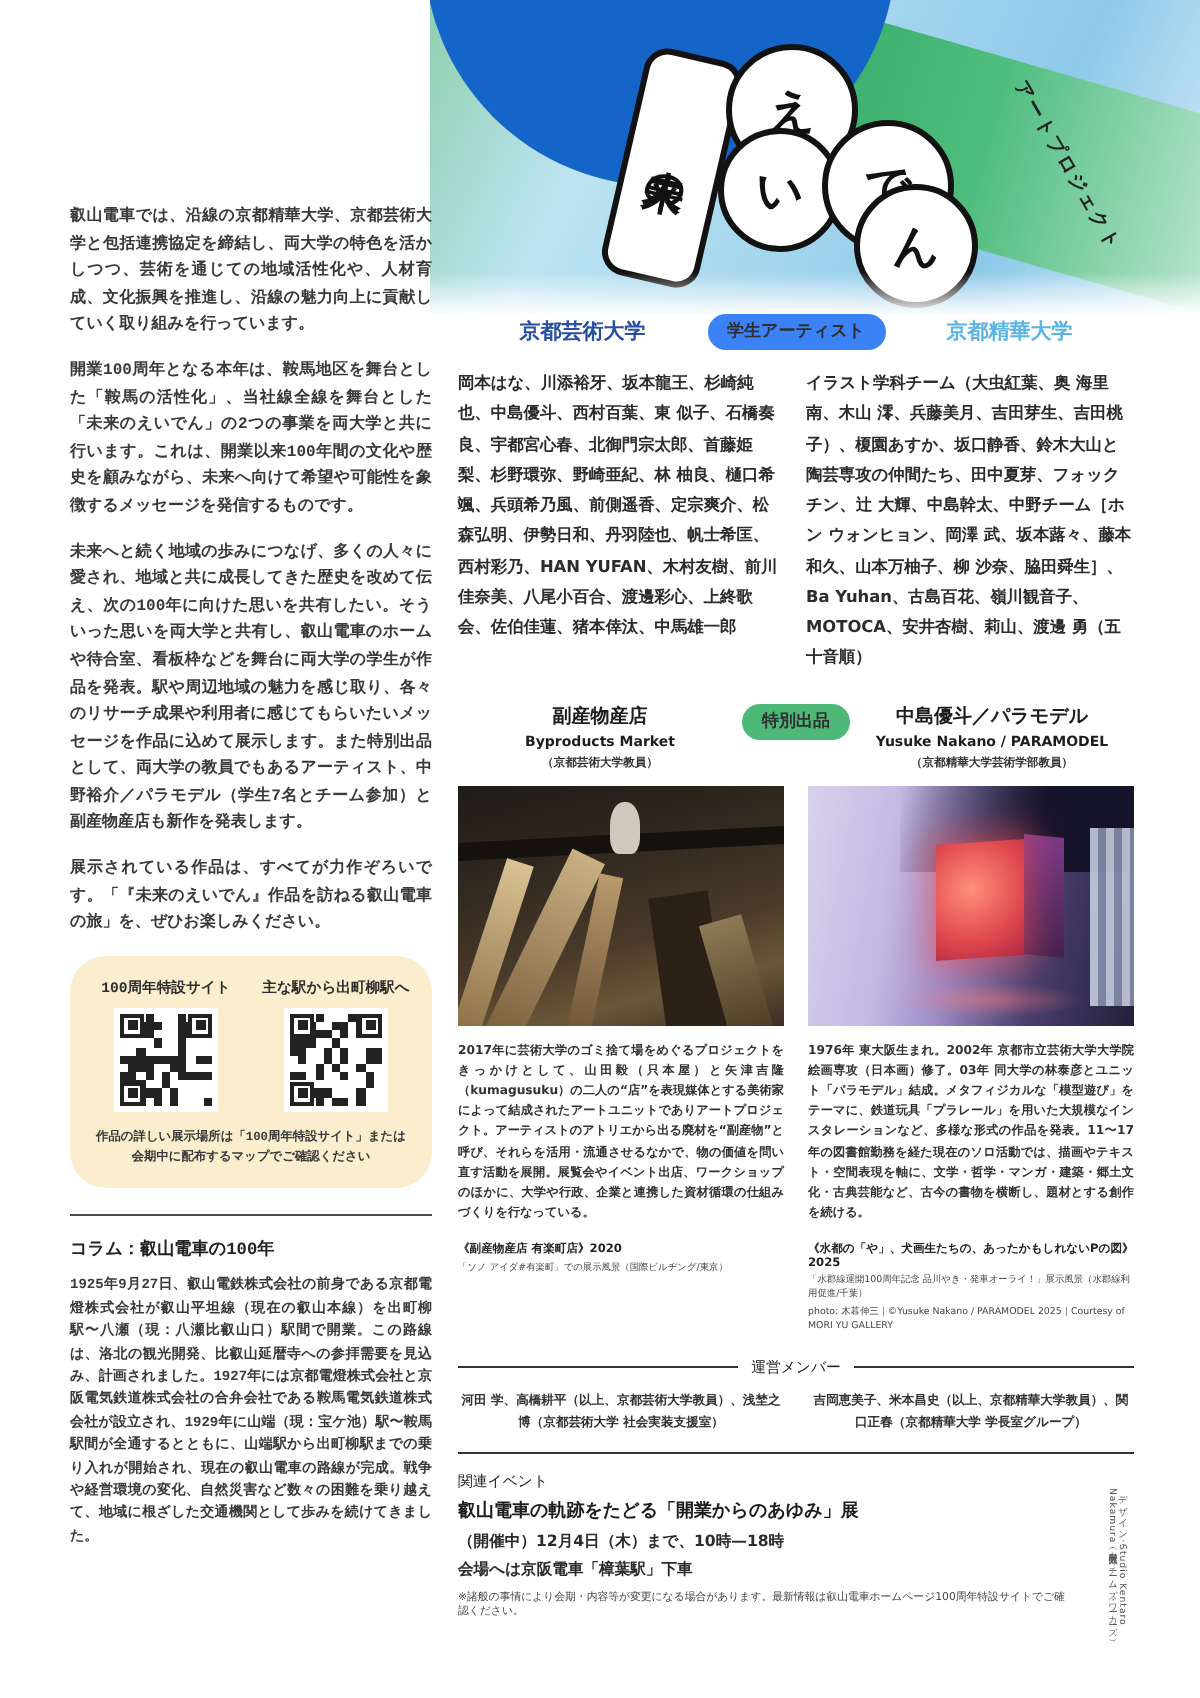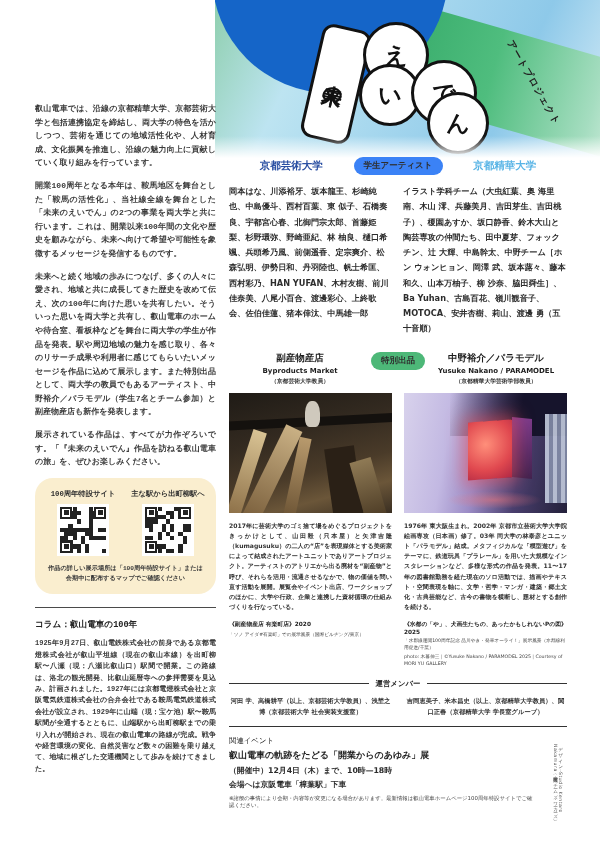--- a/index.html
+++ b/index.html
@@ -91,21 +91,21 @@
 
   .bios{display:flex;gap:12px;margin-top:8px;}
   .bio{width:163px;font-size:6.1px;line-height:1.68;text-align:justify;color:#333;font-weight:600;}
   .caps{display:flex;gap:12px;margin-top:7px;}
   .cap{width:163px;}
   .cap-l1{font-size:5.8px;font-weight:bold;color:#222;}
   .cap-l2{font-size:4.7px;margin-top:2px;color:#444;line-height:1.5;}
 
   .members-divider{display:flex;align-items:center;gap:7px;margin-top:12px;}
   .mline{flex:1;border-top:1px solid #333;}
-  .mlabel{font-size:7.4px;font-weight:bold;color:#222;}
+  .mlabel{font-size:7.4px;font-weight:normal;color:#222;}
   .members-row{display:flex;gap:12px;margin-top:6px;}
   .member{width:163px;text-align:center;font-size:6.3px;line-height:1.85;font-weight:600;color:#333;}
   .full-divider{border:none;border-top:1px solid #333;margin:8px 0 0;}
 
   .events{margin-top:9px;padding-right:30px;}
   .ev-label{font-size:7.4px;font-weight:normal;color:#222;}
   .ev-title{font-size:9px;font-weight:bold;color:#1d1d1d;margin-top:3px;}
   .ev-line{font-size:7.8px;font-weight:600;color:#2c2c2c;margin-top:3px;}
   .ev-note{font-size:5.4px;color:#444;margin-top:5px;}
 
@@ -424,21 +424,21 @@
     </div>
 
     <div class="special-header">
       <div class="sp-col">
         <div class="sp-name">副産物産店</div>
         <div class="sp-en">Byproducts Market</div>
         <div class="sp-affil">（京都芸術大学教員）</div>
       </div>
       <span class="badge badge-green">特別出品</span>
       <div class="sp-col">
-        <div class="sp-name">中野裕介／パラモデル</div>
+        <div class="sp-name">中島優斗／パラモデル</div>
         <div class="sp-en">Yusuke Nakano / PARAMODEL</div>
         <div class="sp-affil">（京都精華大学芸術学部教員）</div>
       </div>
     </div>
 
     <div class="photos">
       <div class="photo photo-left">
         <div class="ph-beam"></div>
         <div class="ph-fig"></div>
         <div class="ph-strip s1"></div>

